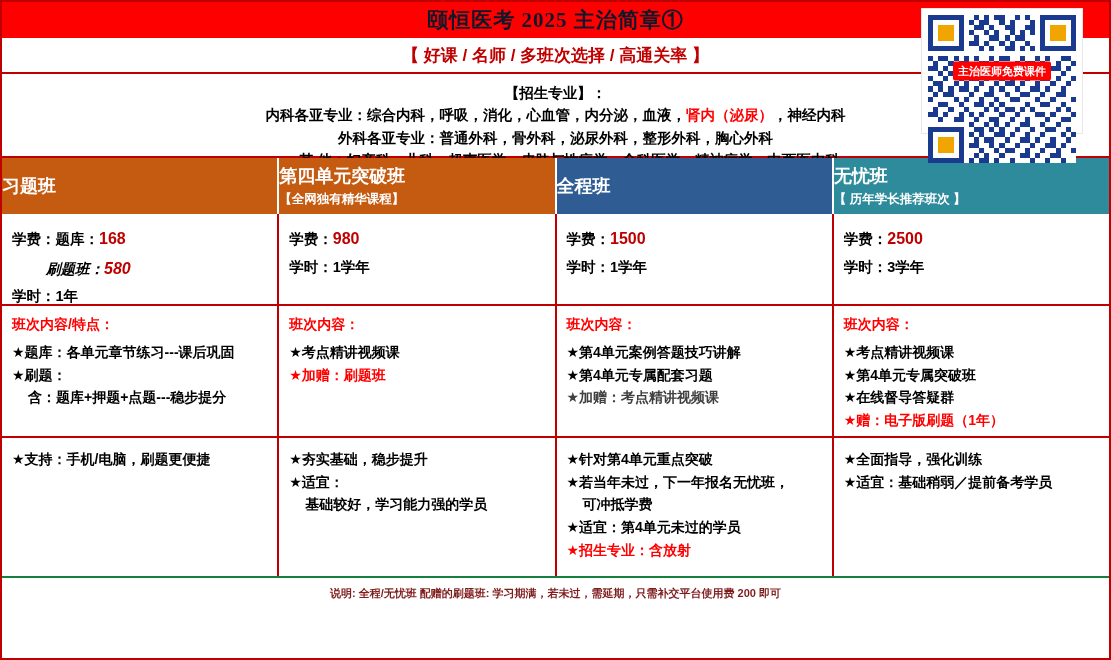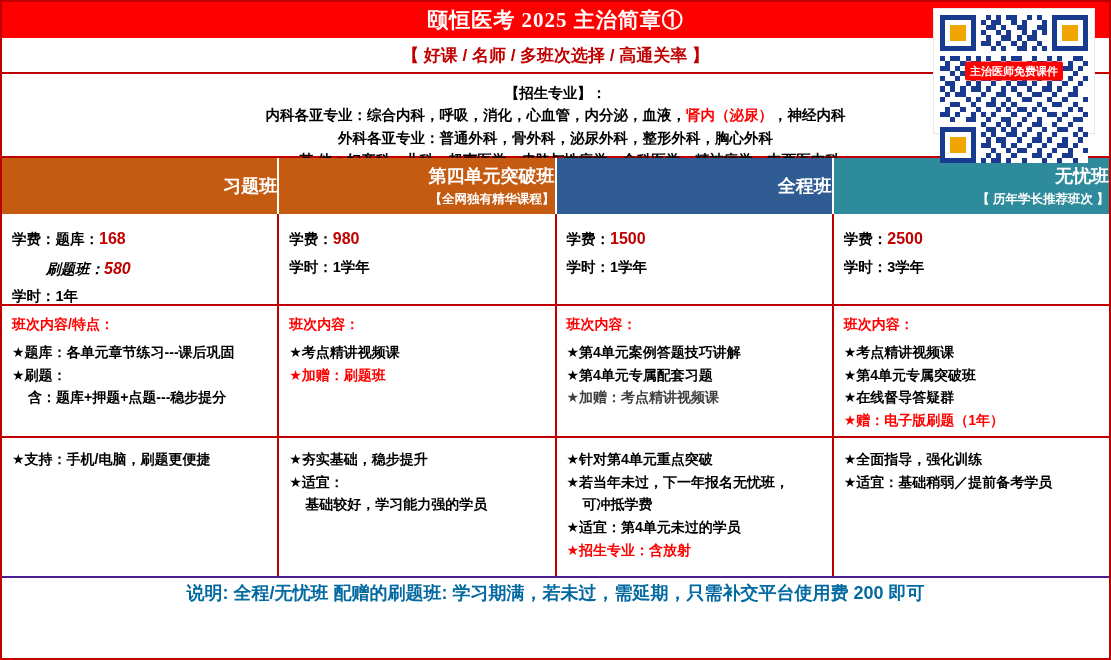--- a/index.html
+++ b/index.html
@@ -14,21 +14,21 @@
   .page{
     position:relative;
     width:1111px;height:660px;
     box-sizing:border-box;
     border:2px solid #c00000;
   }
   
   .title-bar{
     height:36px;
     background:#ff0000;
-    color:#ffffff;
+    color:#0f172a;
     display:flex;align-items:center;justify-content:center;
     font-weight:bold;
     font-size:21px;
     letter-spacing:1px;
     font-family:"Liberation Serif","DejaVu Serif",serif;
   }
   .subtitle-bar{
     height:34px;
     background:#ffffff;
     color:#c00000;
@@ -50,21 +50,21 @@
   .majors .row{white-space:nowrap;text-align:center;}
   .red{color:#ff0000;}
   
   .cols-head{
     display:flex;
     height:56px;
   }
   .cols-head .ch{
     flex:1 1 0;
     color:#ffffff;
-    display:flex;flex-direction:column;align-items:flex-end;justify-content:center;
+    display:flex;flex-direction:column;align-items:flex-start;justify-content:center;
     border-right:2px solid #ffffff;
     box-sizing:border-box;
   }
   .cols-head .ch:last-child{border-right:none;}
   .ch-title{font-weight:bold;font-size:18px;}
   .ch-sub{font-size:12.5px;font-weight:bold;margin-top:3px;}
   
   .grid{
     display:flex;
     height:362px;
@@ -87,28 +87,28 @@
   .cell.extra{flex:1 1 auto;border-bottom:none;}
   .fee-line{font-weight:bold;font-size:14.5px;line-height:1.85;}
   .fee-val{color:#c00000;font-size:16px;font-weight:bold;}
   .fee-indent{margin-left:34px;font-style:italic;}
   .sec-title{color:#ff0000;font-weight:bold;font-size:14px;margin-bottom:7px;}
   .li{font-weight:bold;font-size:14px;line-height:1.62;}
   .li.sub{margin-left:16px;}
   
   .footer{
     height:30px;
-    border-top:2px solid #4c1d95;
+    border-top:2px solid #15803d;
     display:flex;align-items:center;justify-content:center;
-    color:#0369a1;font-weight:bold;font-size:18px;
+    color:#7f1d1d;font-weight:bold;font-size:11px;
   }
   
   .qr-box{
     position:absolute;
-    right:14px;top:6px;
+    right:26px;top:6px;
     width:162px;height:126px;
     background:#ffffff;
     border:1px solid #e8e8e8;
     box-sizing:border-box;
     padding:6px;
   }
   .qr-inner{position:relative;width:100%;height:100%;}
   .qr-canvas{position:absolute;inset:0;}
   .qr-label{
     position:absolute;left:50%;top:50%;transform:translate(-50%,-50%);

